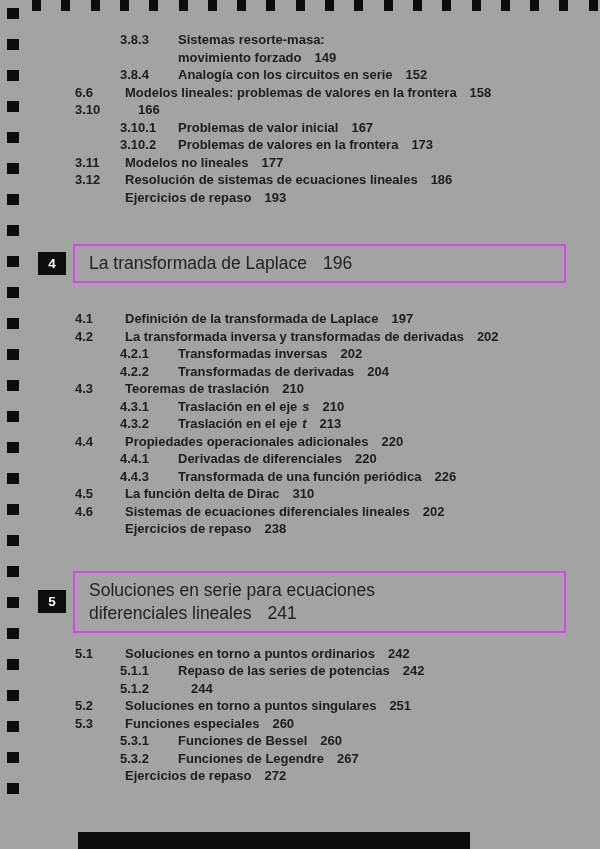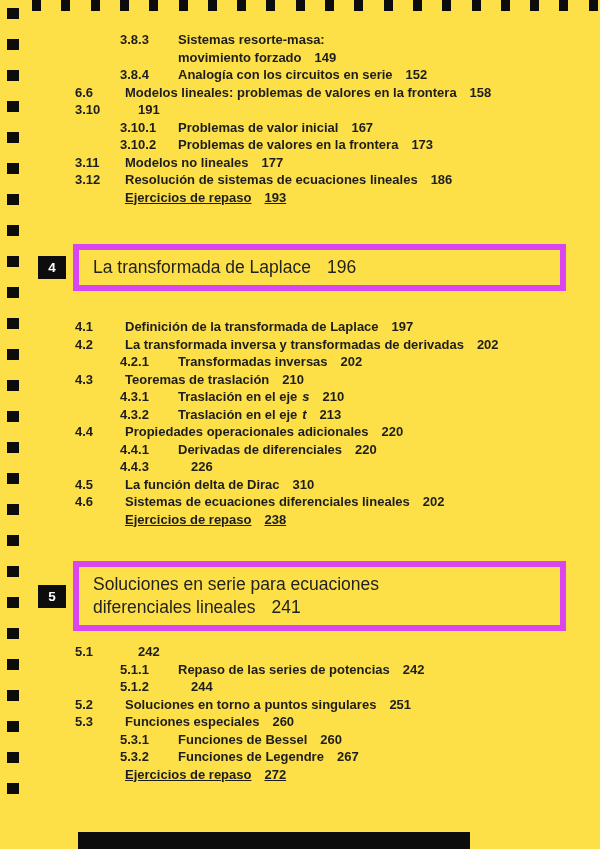--- a/index.html
+++ b/index.html
@@ -1,55 +1,55 @@
 <!DOCTYPE html>
 <html><head>
 <meta charset="utf-8">
 <style>
   * { margin:0; padding:0; box-sizing:border-box; }
   html,body { background:#d9d9d9; }
   .sheet {
     position:relative;
     width:600px; height:849px;
     margin:0 auto;
-    background:#fde047;
+    background:#a3a3a3;
     overflow:hidden;
     font-family:"Liberation Sans", sans-serif;
     color:#1d1d1d;
   }
   
   .reg-top  { position:absolute; top:0;  width:9px;  height:11px; background:#0c0c0c; }
   .reg-left { position:absolute; left:7px; width:12px; height:11px; background:#0c0c0c; }
   .scan-bar { position:absolute; left:78px; top:832px; width:392px; height:17px; background:#0c0c0c; }
 
   .toc { position:absolute; top:31px; left:0; width:600px; }
 
   
   .entry { display:flex; font-weight:bold; font-size:13px; line-height:17.5px; }
   .entry .num   { flex:0 0 auto; }
   .lvl-sec { padding-left:75px; }  .lvl-sec > .num { width:50px; }
   .lvl-sub { padding-left:120px; } .lvl-sub > .num { width:58px; }
-  .lvl-rep { padding-left:125px;text-decoration:underline; }
+  .lvl-rep { padding-left:125px; }
   .entry .pg { margin-left:13px; }
   .entry .mvar { font-style:italic; margin-left:5px; }
   .tcol { display:block; }
   .tline { display:flex; }
 
   
   .chapter { display:flex; margin:38px 34px 27px 38px; }
   .chapter.two { margin-top:33px; margin-bottom:12px; }
   .ch-badge {
     flex:0 0 auto; width:28px; height:23px; align-self:center;
     background:#0d0d0d; color:#ffffff;
     font-weight:bold; font-size:13.5px;
     display:flex; align-items:center; justify-content:center;
   }
   .ch-box {
     flex:1; margin-left:7px;
-    border:6px solid #d946ef;
+    border:2px solid #d946ef;
     padding:6px 12px 6px 14px;
     font-size:17.5px; line-height:23px; color:#222222;
   }
   .ch-pg { margin-left:16px; }
 </style>
 </head>
 <body>
 
 <div class="sheet" id="sheet">
   <div class="toc" id="toc">
@@ -70,21 +70,21 @@
         <span class="title">Analogía con los circuitos en serie</span>
         <span class="pg">152</span>
       </div>
       <div class="entry lvl-sec">
         <span class="num">6.6</span>
         <span class="title">Modelos lineales: problemas de valores en la frontera</span>
         <span class="pg">158</span>
       </div>
       <div class="entry lvl-sec">
         <span class="num">3.10</span>
-        <span class="pg">191</span>
+        <span class="pg">166</span>
       </div>
       <div class="entry lvl-sub">
         <span class="num">3.10.1</span>
         <span class="title">Problemas de valor inicial</span>
         <span class="pg">167</span>
       </div>
       <div class="entry lvl-sub">
         <span class="num">3.10.2</span>
         <span class="title">Problemas de valores en la frontera</span>
         <span class="pg">173</span>
@@ -118,20 +118,25 @@
       </div>
       <div class="entry lvl-sec">
         <span class="num">4.2</span>
         <span class="title">La transformada inversa y transformadas de derivadas</span>
         <span class="pg">202</span>
       </div>
       <div class="entry lvl-sub">
         <span class="num">4.2.1</span>
         <span class="title">Transformadas inversas</span>
         <span class="pg">202</span>
+      </div>
+      <div class="entry lvl-sub">
+        <span class="num">4.2.2</span>
+        <span class="title">Transformadas de derivadas</span>
+        <span class="pg">204</span>
       </div>
       <div class="entry lvl-sec">
         <span class="num">4.3</span>
         <span class="title">Teoremas de traslación</span>
         <span class="pg">210</span>
       </div>
       <div class="entry lvl-sub">
         <span class="num">4.3.1</span>
         <span class="title">Traslación en el eje</span>
         <i class="mvar">s</i>
@@ -148,20 +153,21 @@
         <span class="title">Propiedades operacionales adicionales</span>
         <span class="pg">220</span>
       </div>
       <div class="entry lvl-sub">
         <span class="num">4.4.1</span>
         <span class="title">Derivadas de diferenciales</span>
         <span class="pg">220</span>
       </div>
       <div class="entry lvl-sub">
         <span class="num">4.4.3</span>
+        <span class="title">Transformada de una función periódica</span>
         <span class="pg">226</span>
       </div>
       <div class="entry lvl-sec">
         <span class="num">4.5</span>
         <span class="title">La función delta de Dirac</span>
         <span class="pg">310</span>
       </div>
       <div class="entry lvl-sec">
         <span class="num">4.6</span>
         <span class="title">Sistemas de ecuaciones diferenciales lineales</span>
@@ -175,20 +181,21 @@
         <div class="ch-badge">
           <span>5</span>
         </div>
         <div class="ch-box">
           <div class="ch-line"><span class="ch-title">Soluciones en serie para ecuaciones</span></div>
           <div class="ch-line"><span class="ch-title">diferenciales lineales</span><span class="ch-pg">241</span></div>
         </div>
       </div>
       <div class="entry lvl-sec">
         <span class="num">5.1</span>
+        <span class="title">Soluciones en torno a puntos ordinarios</span>
         <span class="pg">242</span>
       </div>
       <div class="entry lvl-sub">
         <span class="num">5.1.1</span>
         <span class="title">Repaso de las series de potencias</span>
         <span class="pg">242</span>
       </div>
       <div class="entry lvl-sub">
         <span class="num">5.1.2</span>
         <span class="pg">244</span>

